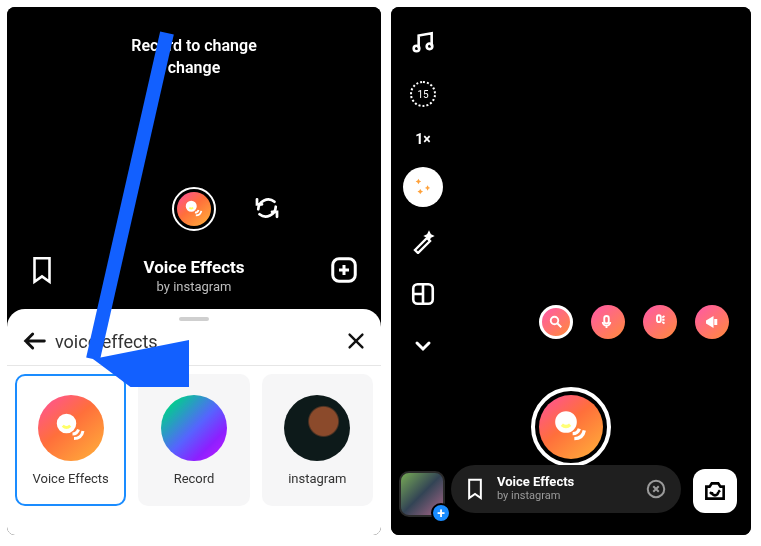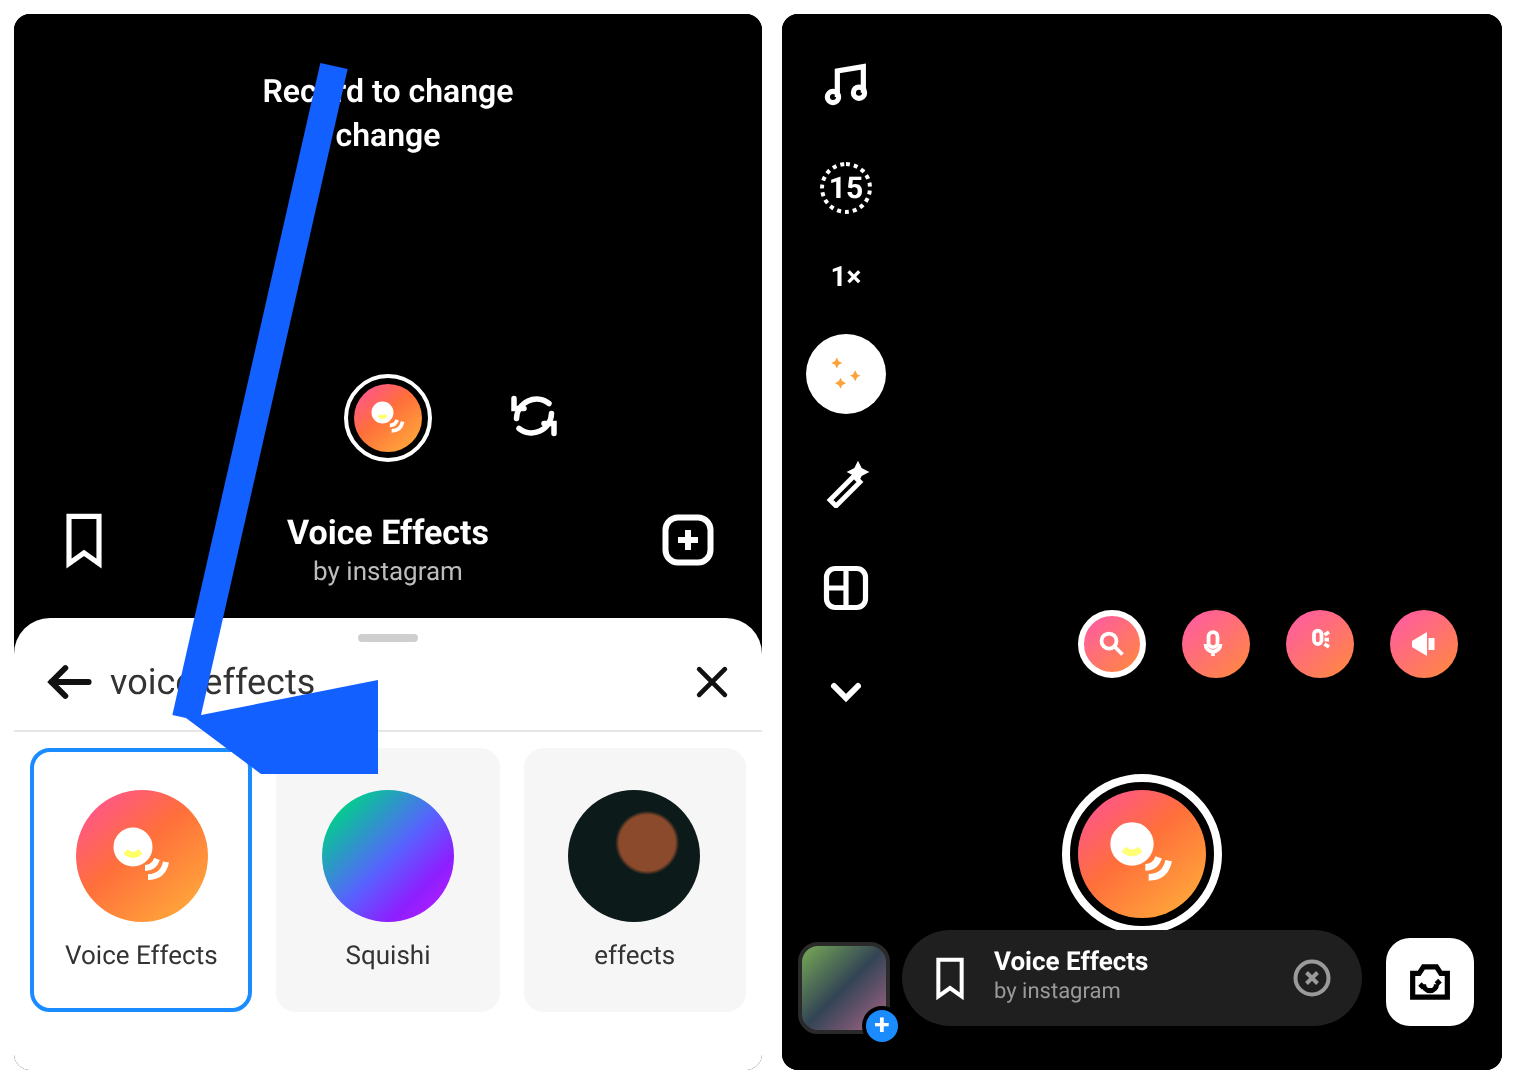--- a/index.html
+++ b/index.html
@@ -218,21 +218,21 @@
     position:absolute;right:14px;bottom:22px;
     width:44px;height:44px;border-radius:12px;
     background:#fff;color:#000;
     display:flex;align-items:center;justify-content:center;
   }
 
   .timer-ring{
     width:26px;height:26px;border-radius:50%;
     border:2px dotted #fff;
     display:flex;align-items:center;justify-content:center;
-    font-size:15px;font-weight:700;
+    font-size:10px;font-weight:400;
   }
 </style>
 </head>
 <body>
 
 <div class="screen screen-left">
   <div class="left-top">
     <div class="rec-label">
       <span>Record to change</span><br>
       <span>change</span>
@@ -300,25 +300,25 @@
               <circle cx="11" cy="8" r="1" fill="#ff6"></circle>
             <path d="M6.5 10.5 q2.5 2.3 5 0" stroke="#ff6" fill="none"></path>
             <path d="M13 16 q3 0 4-3"></path>
               <path d="M14 19 q5 0 6-5"></path>
           </svg>
         </div>
         <div class="card-label">Voice Effects</div>
       </div>
       <div class="card">
         <div class="thumb thumb-sq"></div>
-        <div class="card-label">Squishi</div>
+        <div class="card-label">Record</div>
       </div>
       <div class="card">
         <div class="thumb thumb-sk"></div>
-        <div class="card-label">effects</div>
+        <div class="card-label">instagram</div>
       </div>
     </div>
   </div>
 
   <svg class="arrow-wrap" viewBox="0 0 120 360">
     <defs>
       <marker id="ah" markerWidth="18" markerHeight="22" refX="9" refY="20" orient="auto">
         <path d="M1 2 L9 20 L17 2 Z" fill="#1260ff"></path>
       </marker>
     </defs>

